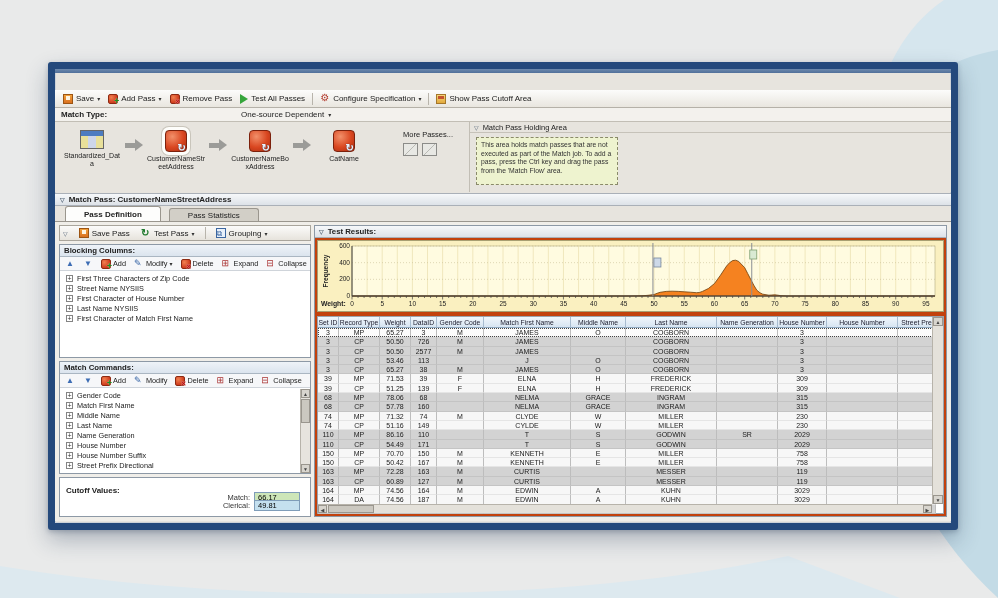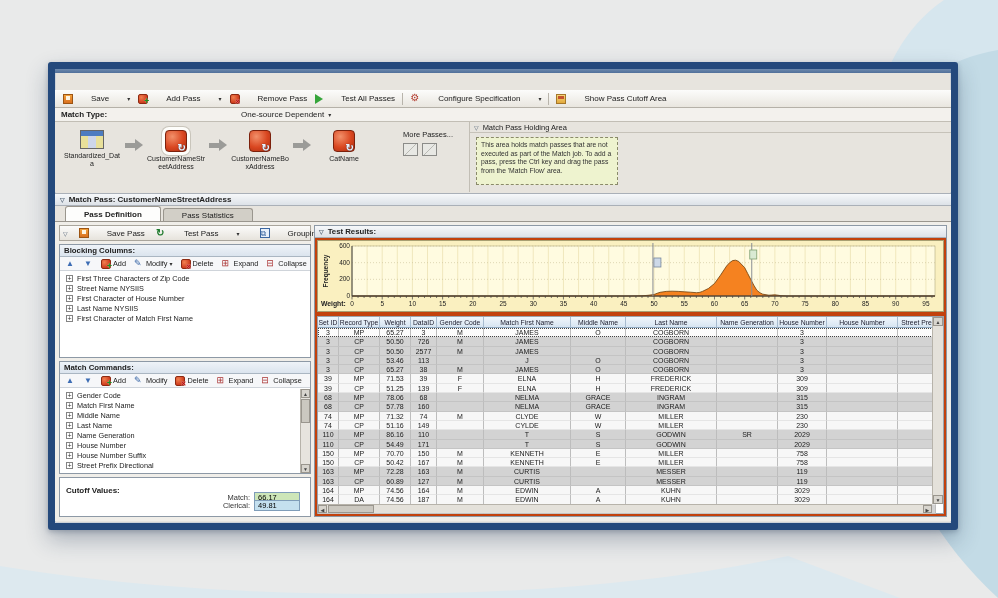--- a/index.html
+++ b/index.html
@@ -20,21 +20,21 @@
   .tabs-row { position:absolute; top:4px; left:0; right:0; height:17px;
     background:#d9d6cf; border-bottom:1px solid #9a968e; padding-left:12px; display:flex; align-items:flex-end; }
   .tab { height:15px; line-height:15px; padding:0 22px; background:#d2cfc7;
     border:1px solid #9a968e; border-bottom:none; border-radius:3px 3px 0 0; margin-right:2px;
     color:#333; font-size:8px; }
   .tab.active { background:#fdfdfc; font-weight:bold; height:17px; line-height:17px; position:relative; top:1px; }
 
   .toolbar { position:absolute; top:21px; left:0; right:0; height:18px;
     background:linear-gradient(#fcfcfb,#e9e6df); border-bottom:1px solid #b5b1a8;
     display:flex; align-items:center; padding:0 4px; }
-  .tbtn { display:inline-flex; align-items:center; gap:18px; height:14px; padding:0 4px;
+  .tbtn { display:inline-flex; align-items:center; gap:3px; height:14px; padding:0 4px;
     background:none; border:none; font-family:inherit; font-size:8px; color:#1a1a1a; cursor:default; white-space:nowrap; }
   .tsep { width:1px; height:12px; background:#b8b4ab; margin:0 3px; }
   .dd { font-size:6px; color:#333; }
 
   
   .ic { display:inline-block; width:10px; height:10px; position:relative; }
   .ic-save { background:linear-gradient(#f2a23c,#d96f1e); border:1px solid #9c5412; }
   .ic-save::after { content:""; position:absolute; left:2px; top:1px; width:4px; height:4px; background:#fdf3e2; }
   .ic-cube { background:radial-gradient(circle at 30% 30%, #f08050, #cf3b1c 70%); border-radius:2px; border:1px solid #8d2a12; }
   .ic-plus::before { content:"+"; position:absolute; right:-2px; bottom:-3px; color:#1e8f1e; font-weight:bold; font-size:9px; text-shadow:0 0 1px #fff; }
@@ -85,21 +85,21 @@
   .holding-header { height:11px; border-bottom:1px solid #c6c2b9; display:flex; align-items:center; padding-left:4px; font-size:7.5px; color:#222; }
   .holding-note { position:absolute; left:6px; top:15px; width:142px; height:48px;
     background:#eef3cf; border:1px dashed #8a8a6a; font-size:6.8px; line-height:8.6px; padding:3px 4px; color:#333; }
 
   .mp-header { position:absolute; top:124px; left:0; right:0; height:13px;
     background:linear-gradient(#f6f8fa,#dde2e8); border-top:1px solid #aab0b8; border-bottom:1px solid #aab0b8;
     display:flex; align-items:center; padding-left:5px; font-weight:bold; font-size:8px; }
 
   .subtabs { position:absolute; top:137px; left:0; right:0; height:15px; display:flex; align-items:flex-end; padding-left:10px; background:#e7e4de; }
   .stab { height:13px; line-height:13px; padding:0 18px; background:#d2cfc7; border:1px solid #9a968e; border-bottom:none;
-    border-radius:3px 3px 0 0; margin-right:2px; font-size:8px; }
+    border-radius:3px 3px 0 0; margin-right:8px; font-size:8px; }
   .stab.active { background:#fdfdfc; font-weight:bold; height:15px; line-height:15px; }
 
   .lower { position:absolute; top:152px; left:0; right:0; bottom:2px; background:#f0eee9; border-top:1px solid #9a968e; }
 
   
   .left-panel { position:absolute; left:4px; top:3px; width:252px; bottom:4px; }
   .pass-toolbar { position:absolute; top:0; left:0; right:0; height:16px; background:linear-gradient(#fbfbfa,#e6e3dc);
     border:1px solid #a9a59c; display:flex; align-items:center; padding:0 3px; gap:3px; font-size:7.5px; }
   .box { position:absolute; left:0; right:0; background:#fff; border:1px solid #8d99a6; }
   .box-blocking { top:19px; height:114px; }

